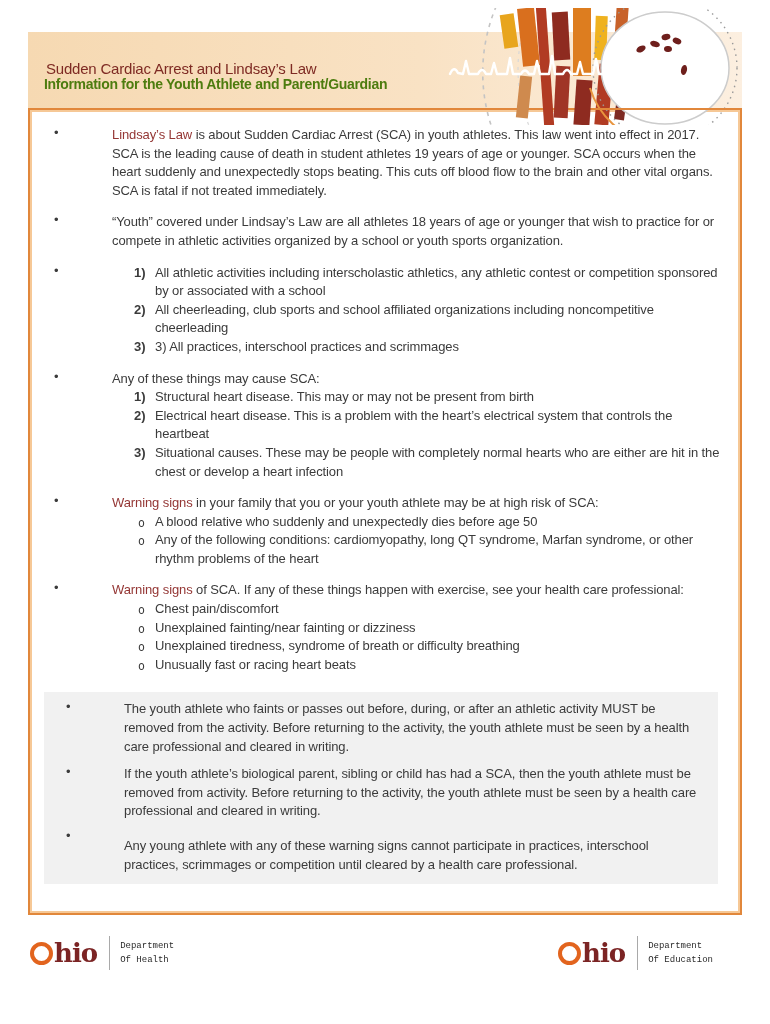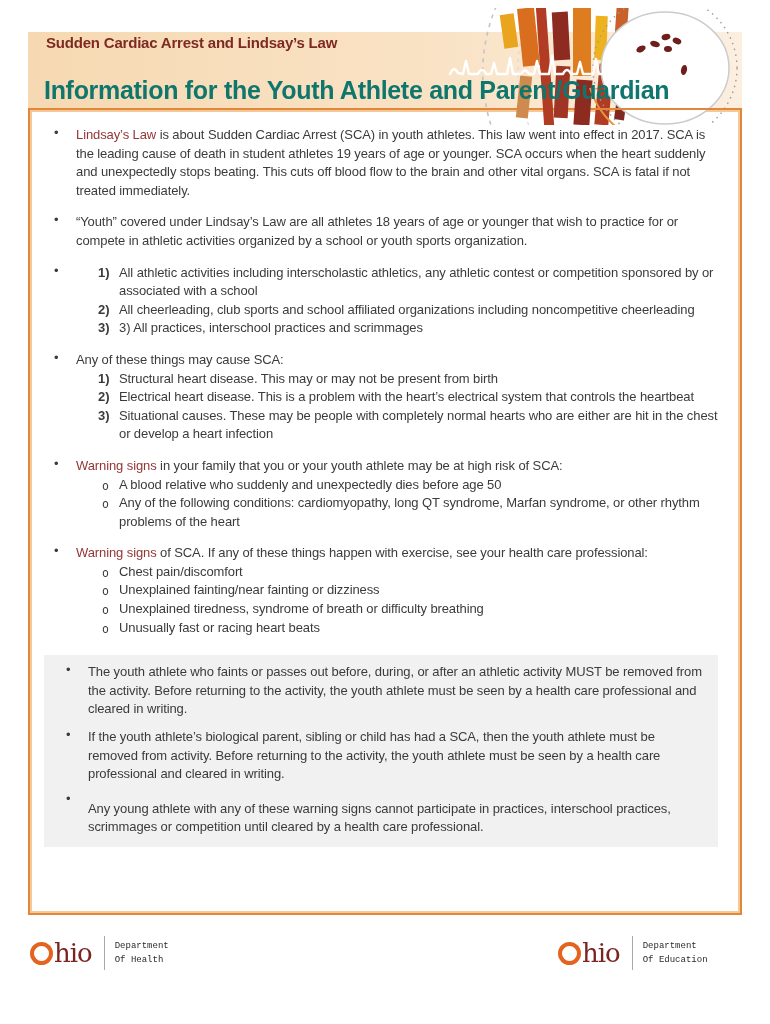--- a/index.html
+++ b/index.html
@@ -7,53 +7,53 @@
     width:770px;height:1024px;background:#ffffff;position:relative;overflow:hidden;
     font-family:"Liberation Sans",sans-serif;color:#3b3b3b;
   }
   
   .header-band{
     position:absolute;left:28px;top:32px;width:714px;height:77px;
     background:linear-gradient(90deg,#f6d9b2 0%,#f9e2c4 55%,#fcefe0 100%);
     z-index:1;
   }
   .header-sub{
-    position:absolute;left:46px;top:34px;z-index:6;
-    font-size:15px;font-weight:bold;color:#7e2a23;letter-spacing:-0.2px;
+    position:absolute;left:46px;top:60px;z-index:6;
+    font-size:15px;font-weight:normal;color:#7e2a23;letter-spacing:-0.2px;
   }
   .header-title{
     position:absolute;left:44px;top:76px;z-index:6;
-    font-size:25px;font-weight:bold;color:#0f766e;letter-spacing:-0.3px;
+    font-size:14px;font-weight:bold;color:#4d7c0f;letter-spacing:-0.3px;
   }
   .header-art{position:absolute;left:440px;top:8px;width:330px;height:117px;z-index:4;}
   
   .content{
     position:absolute;left:28px;top:108px;width:714px;height:807px;box-sizing:border-box;
     border:2px solid #e1873b;box-shadow:inset 0 0 0 2px #f6c896;
     background:#ffffff;z-index:2;padding:16px 16px 0 12px;
   }
   .bullet{position:relative;padding-left:34px;margin-bottom:13px;}
   .bmark{position:absolute;left:12px;top:-1px;font-size:13px;color:#3b3b3b;}
-  .btext{font-size:13px;line-height:18.6px;letter-spacing:-0.1px;}
+  .btext{font-size:13px;line-height:18.6px;letter-spacing:-0.1px;margin-left:36px;}
   .red{color:#943634;}
   .sub{position:relative;padding-left:43px;}
   .smark{position:absolute;left:22px;font-weight:bold;}
   .osub{position:relative;padding-left:43px;}
   .omark{position:absolute;left:26px;font-family:"DejaVu Sans Mono",monospace;font-size:11.5px;top:1px;}
   .gray-box{
     background:#f1f1f1;margin:18px 6px 0 2px;padding:8px 12px 10px 10px;
   }
   .gray-box .bullet{margin-bottom:9px;}
   .gray-box .bullet:last-child{margin-bottom:0;}
   .bmark.raised{top:-9px;}
   
   .logo{position:absolute;display:flex;align-items:center;z-index:2;}
   .logo-left{left:30px;top:936px;}
   .logo-right{left:558px;top:936px;}
-  .ohio{display:flex;align-items:center;font-family:"DejaVu Serif",serif;font-weight:normal;text-align:right;}
+  .ohio{display:flex;align-items:center;font-family:"DejaVu Serif",serif;font-weight:bold;text-align:right;}
   .ohio-o{width:15px;height:15px;border:4px solid #e2641e;border-radius:50%;display:inline-block;background:#fff;}
   .ohio-rest{font-size:26px;color:#7b2424;line-height:1;margin-left:1px;letter-spacing:-1px;}
   .logo-divider{width:1px;height:34px;background:#a9a9a9;margin:0 10px 0 12px;}
   .dept{font-size:9px;color:#2b2b2b;line-height:1.6;font-family:Liberation Mono, monospace;}
 </style>
 </head>
 <body>
 
 <div class="header-band"></div>
 

